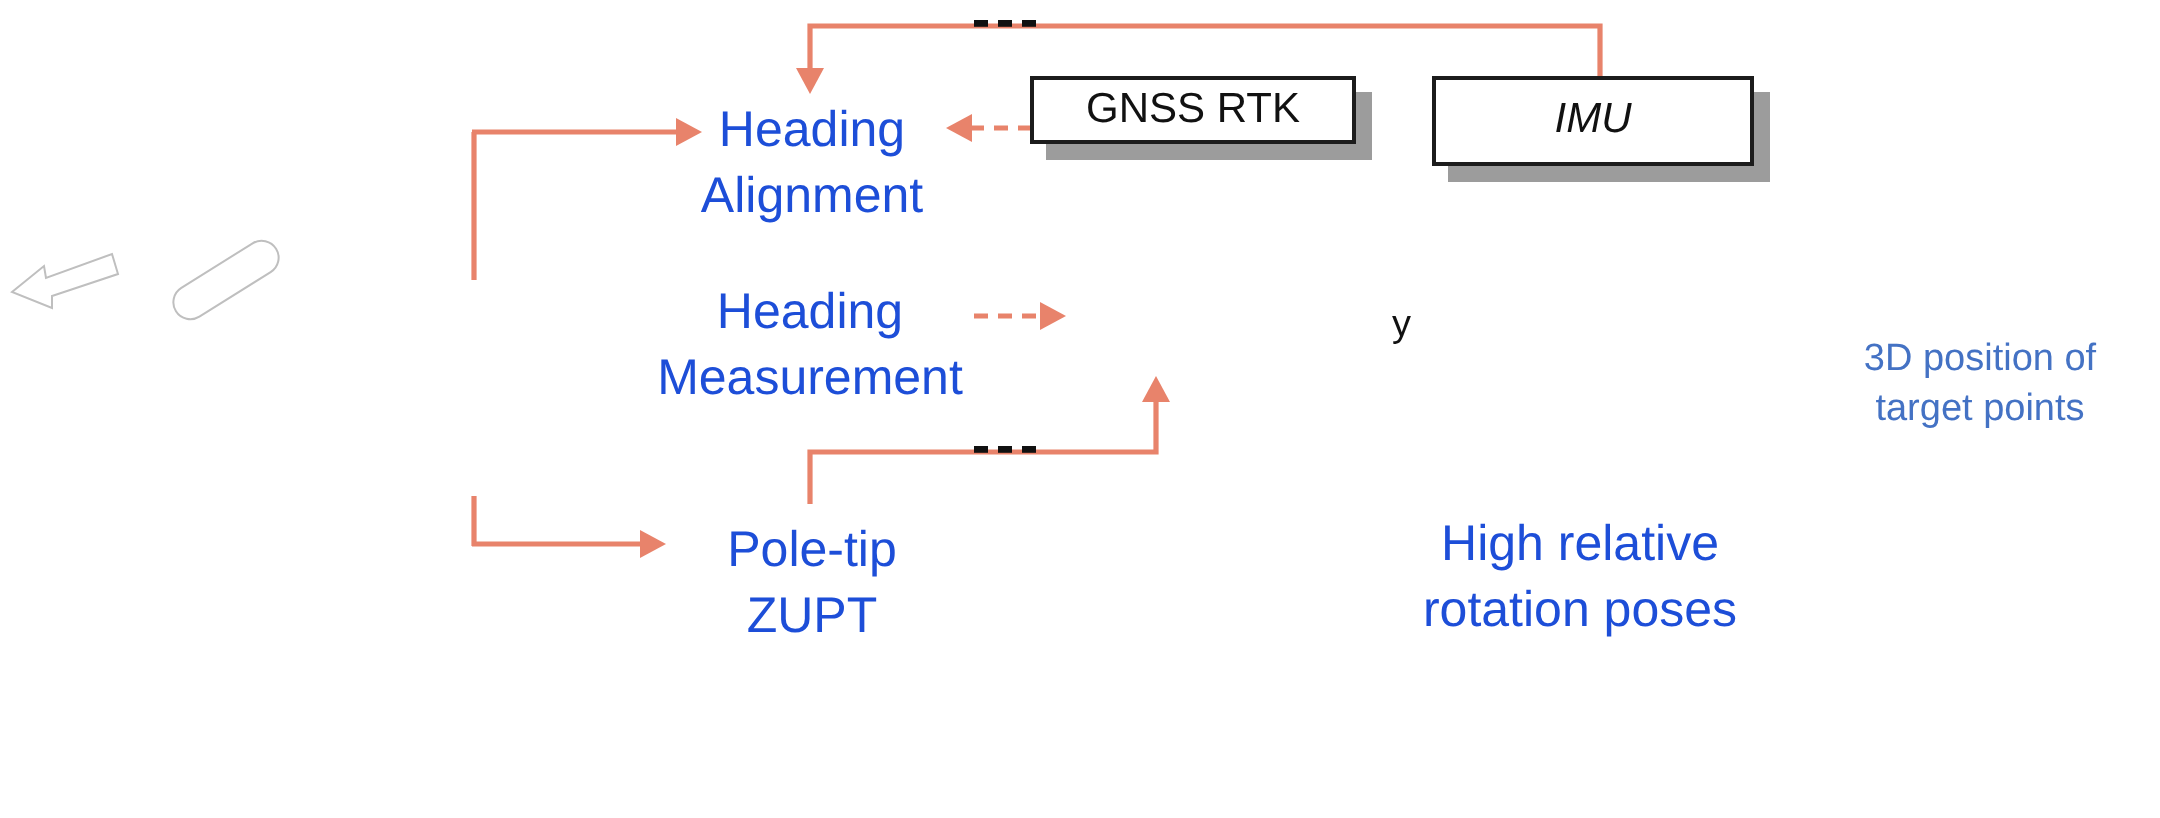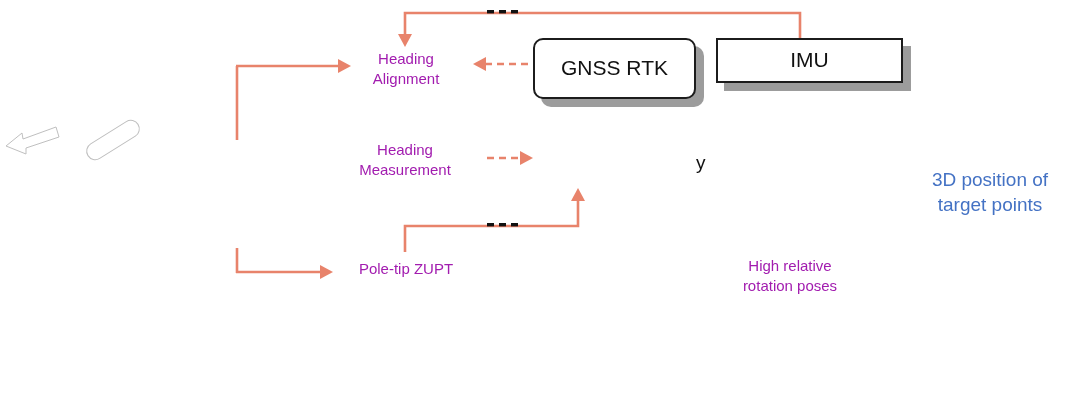--- a/index.html
+++ b/index.html
@@ -5,22 +5,22 @@
   html,body{margin:0;padding:0;background:#ffffff;}
   #stage{
     position:relative;
     width:1080px;height:409px;
     background:#ffffff;
     font-family:"Liberation Sans", sans-serif;
     overflow:hidden;
   }
   .olabel{
     position:absolute;
-    color:#a21caf;
-    font-size:15px;
+    color:#1d4ed8;
+    font-size:25px;
     line-height:1.32;
     text-align:center;
     white-space:pre-line;
   }
   .blabel{
     position:absolute;
     color:#4472C4;
     font-size:19px;
     line-height:1.32;
     text-align:center;
@@ -29,22 +29,22 @@
   .node{
     position:absolute;
     background:#ffffff;
     border:2.5px solid #1c1c1c;
     box-shadow:8px 8px 0 rgba(145,145,145,0.9);
     display:flex;align-items:center;justify-content:center;
     font-size:21px;color:#111;
     text-align:center;line-height:1.25;white-space:pre-line;
     box-sizing:border-box;
   }
-  #gnss-box{left:533px;top:38px;width:163px;height:61px;border-radius:10px;}
-  #imu-box{left:716px;top:38px;width:187px;height:45px;}
+  #gnss-box{left:515px;top:38px;width:163px;height:34px;}
+  #imu-box{left:716px;top:38px;width:161px;height:45px;font-style:italic;}
   #cam-box{left:520px;top:338px;width:161px;height:58px;}
   #lbl-heading-alignment{left:330px;top:49px;width:152px;}
   #lbl-heading-measurement{left:315px;top:140px;width:180px;}
   #lbl-pole-zupt{left:330px;top:259px;width:152px;}
   #lbl-rigid-body{left:176px;top:143px;width:112px;}
   #lbl-high-precision{left:698px;top:256px;width:184px;}
   #lbl-target-points{left:898px;top:167px;width:184px;}
   #stray-glyph{position:absolute;left:696px;top:152px;color:#111;font-size:19px;}
   svg#wires{position:absolute;left:0;top:0;}
   .pole-shape{position:absolute;background:#fff;border:1px solid #bfbfbf;}

